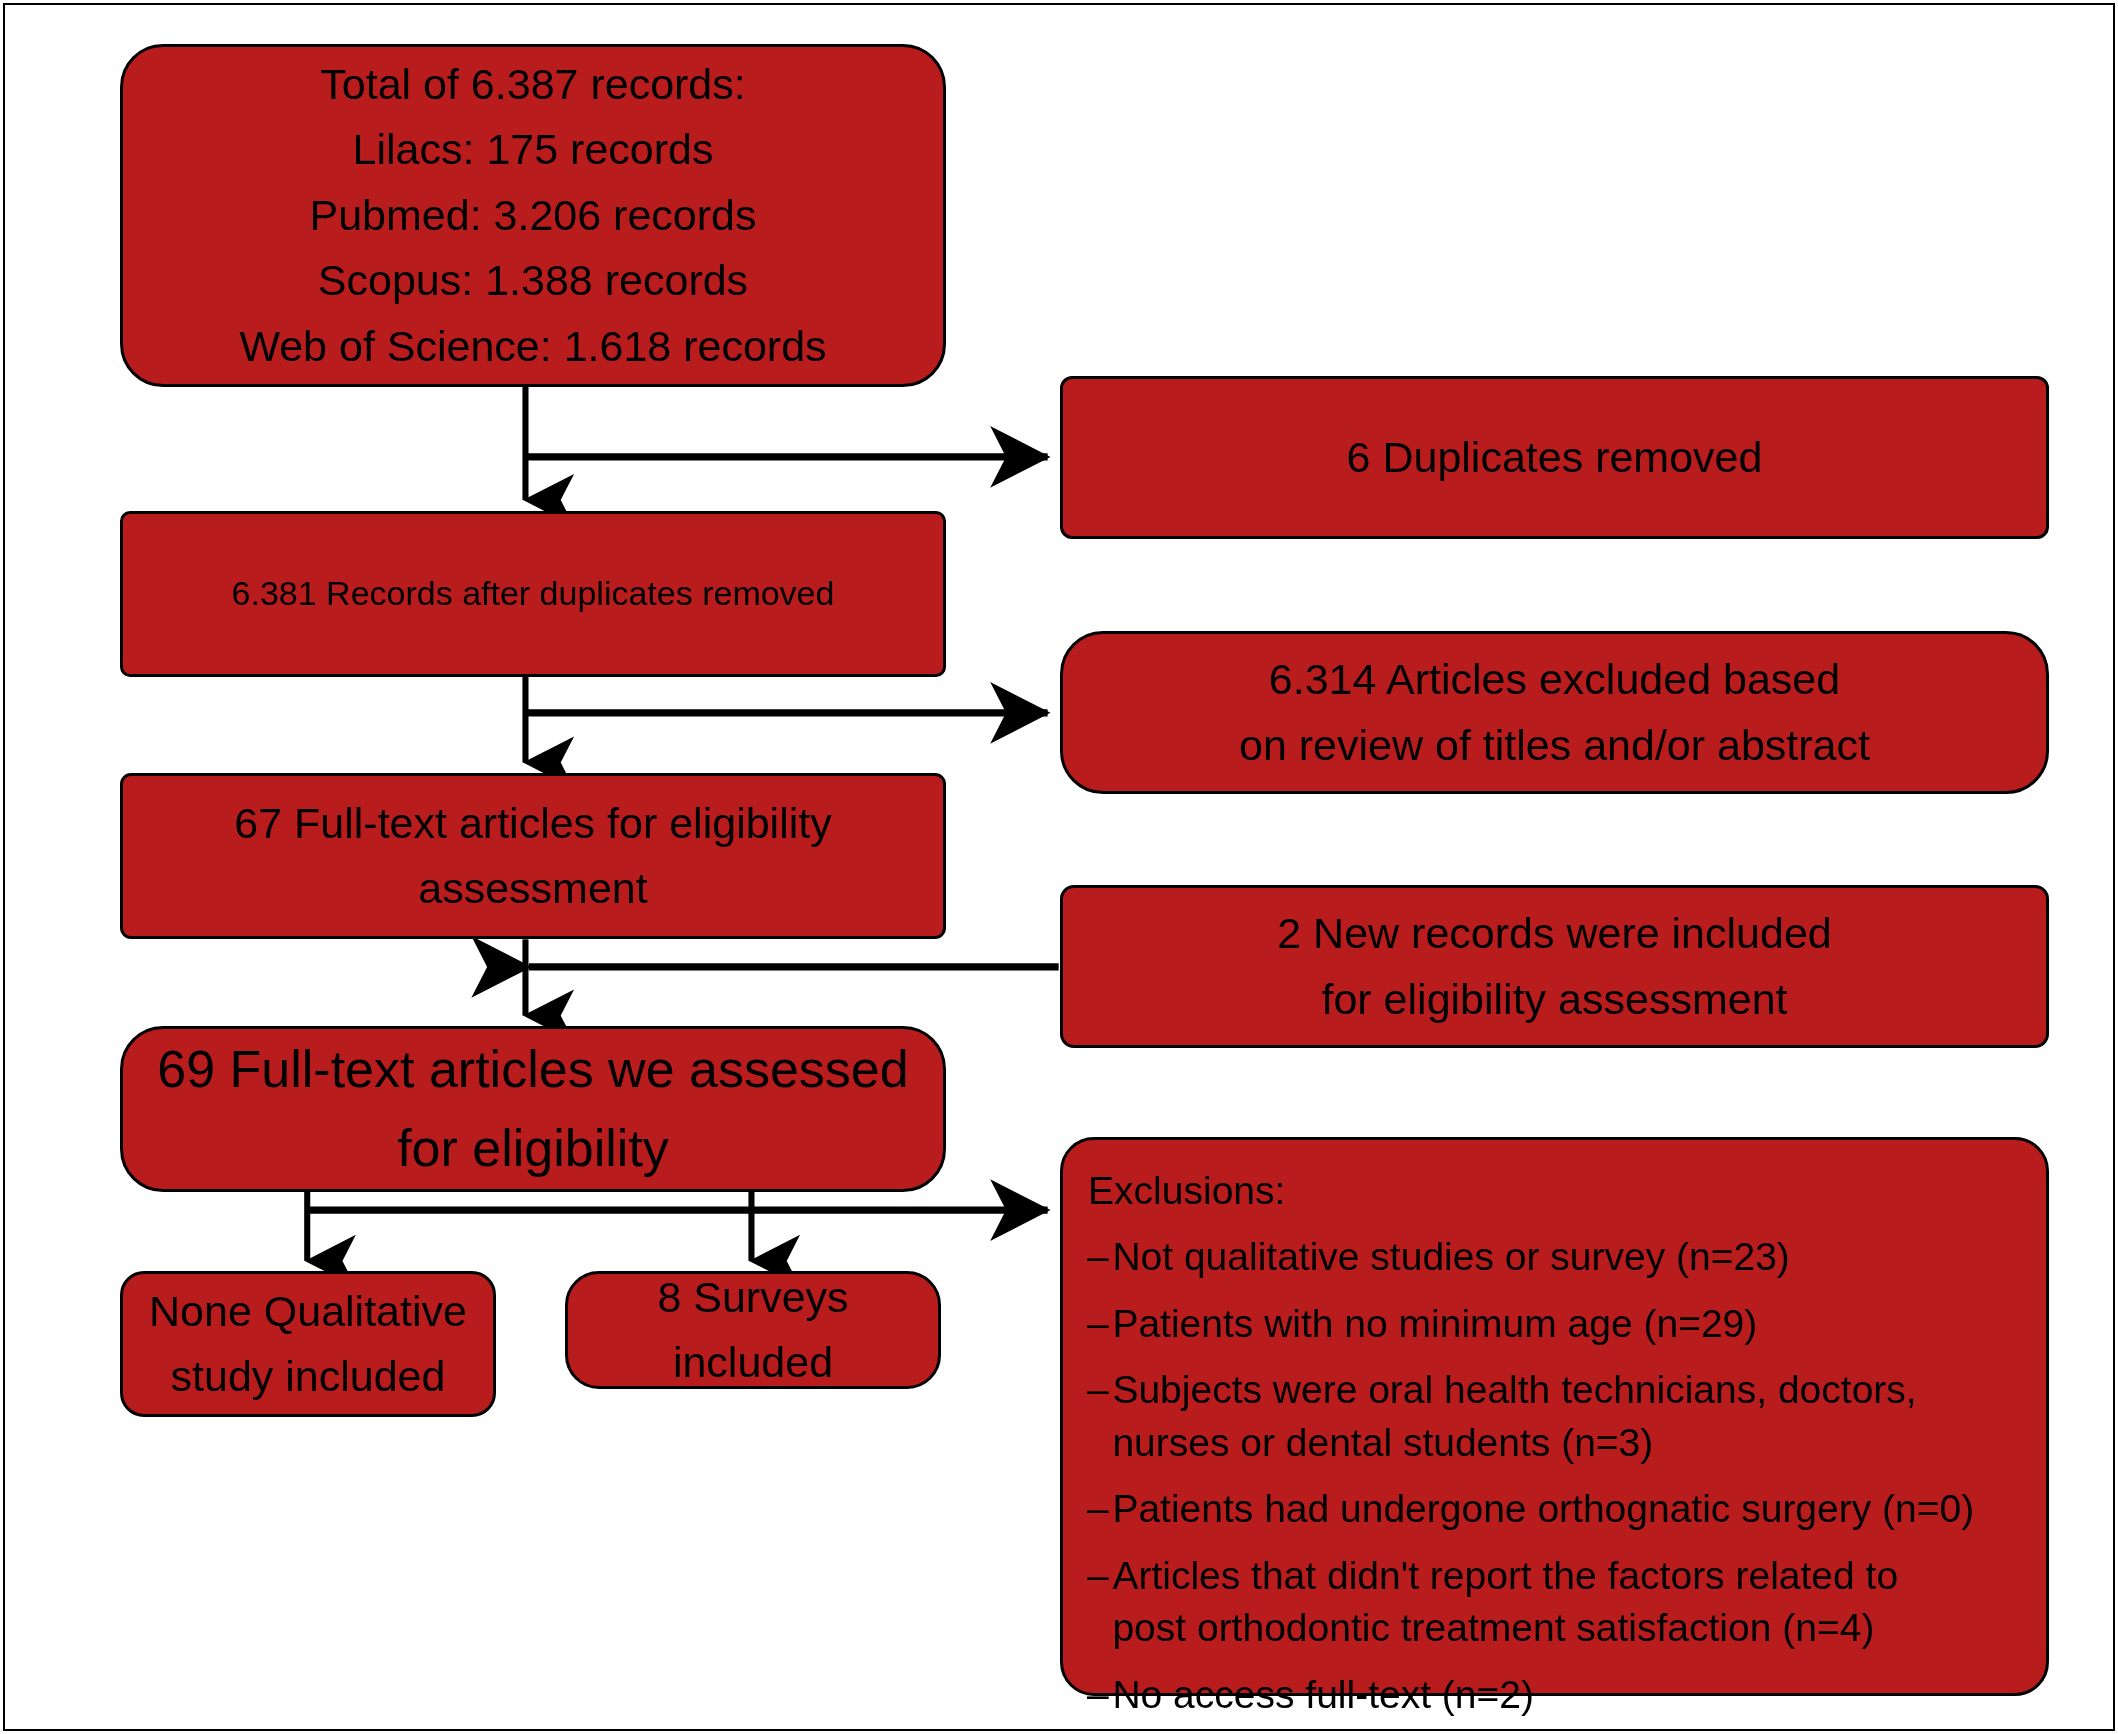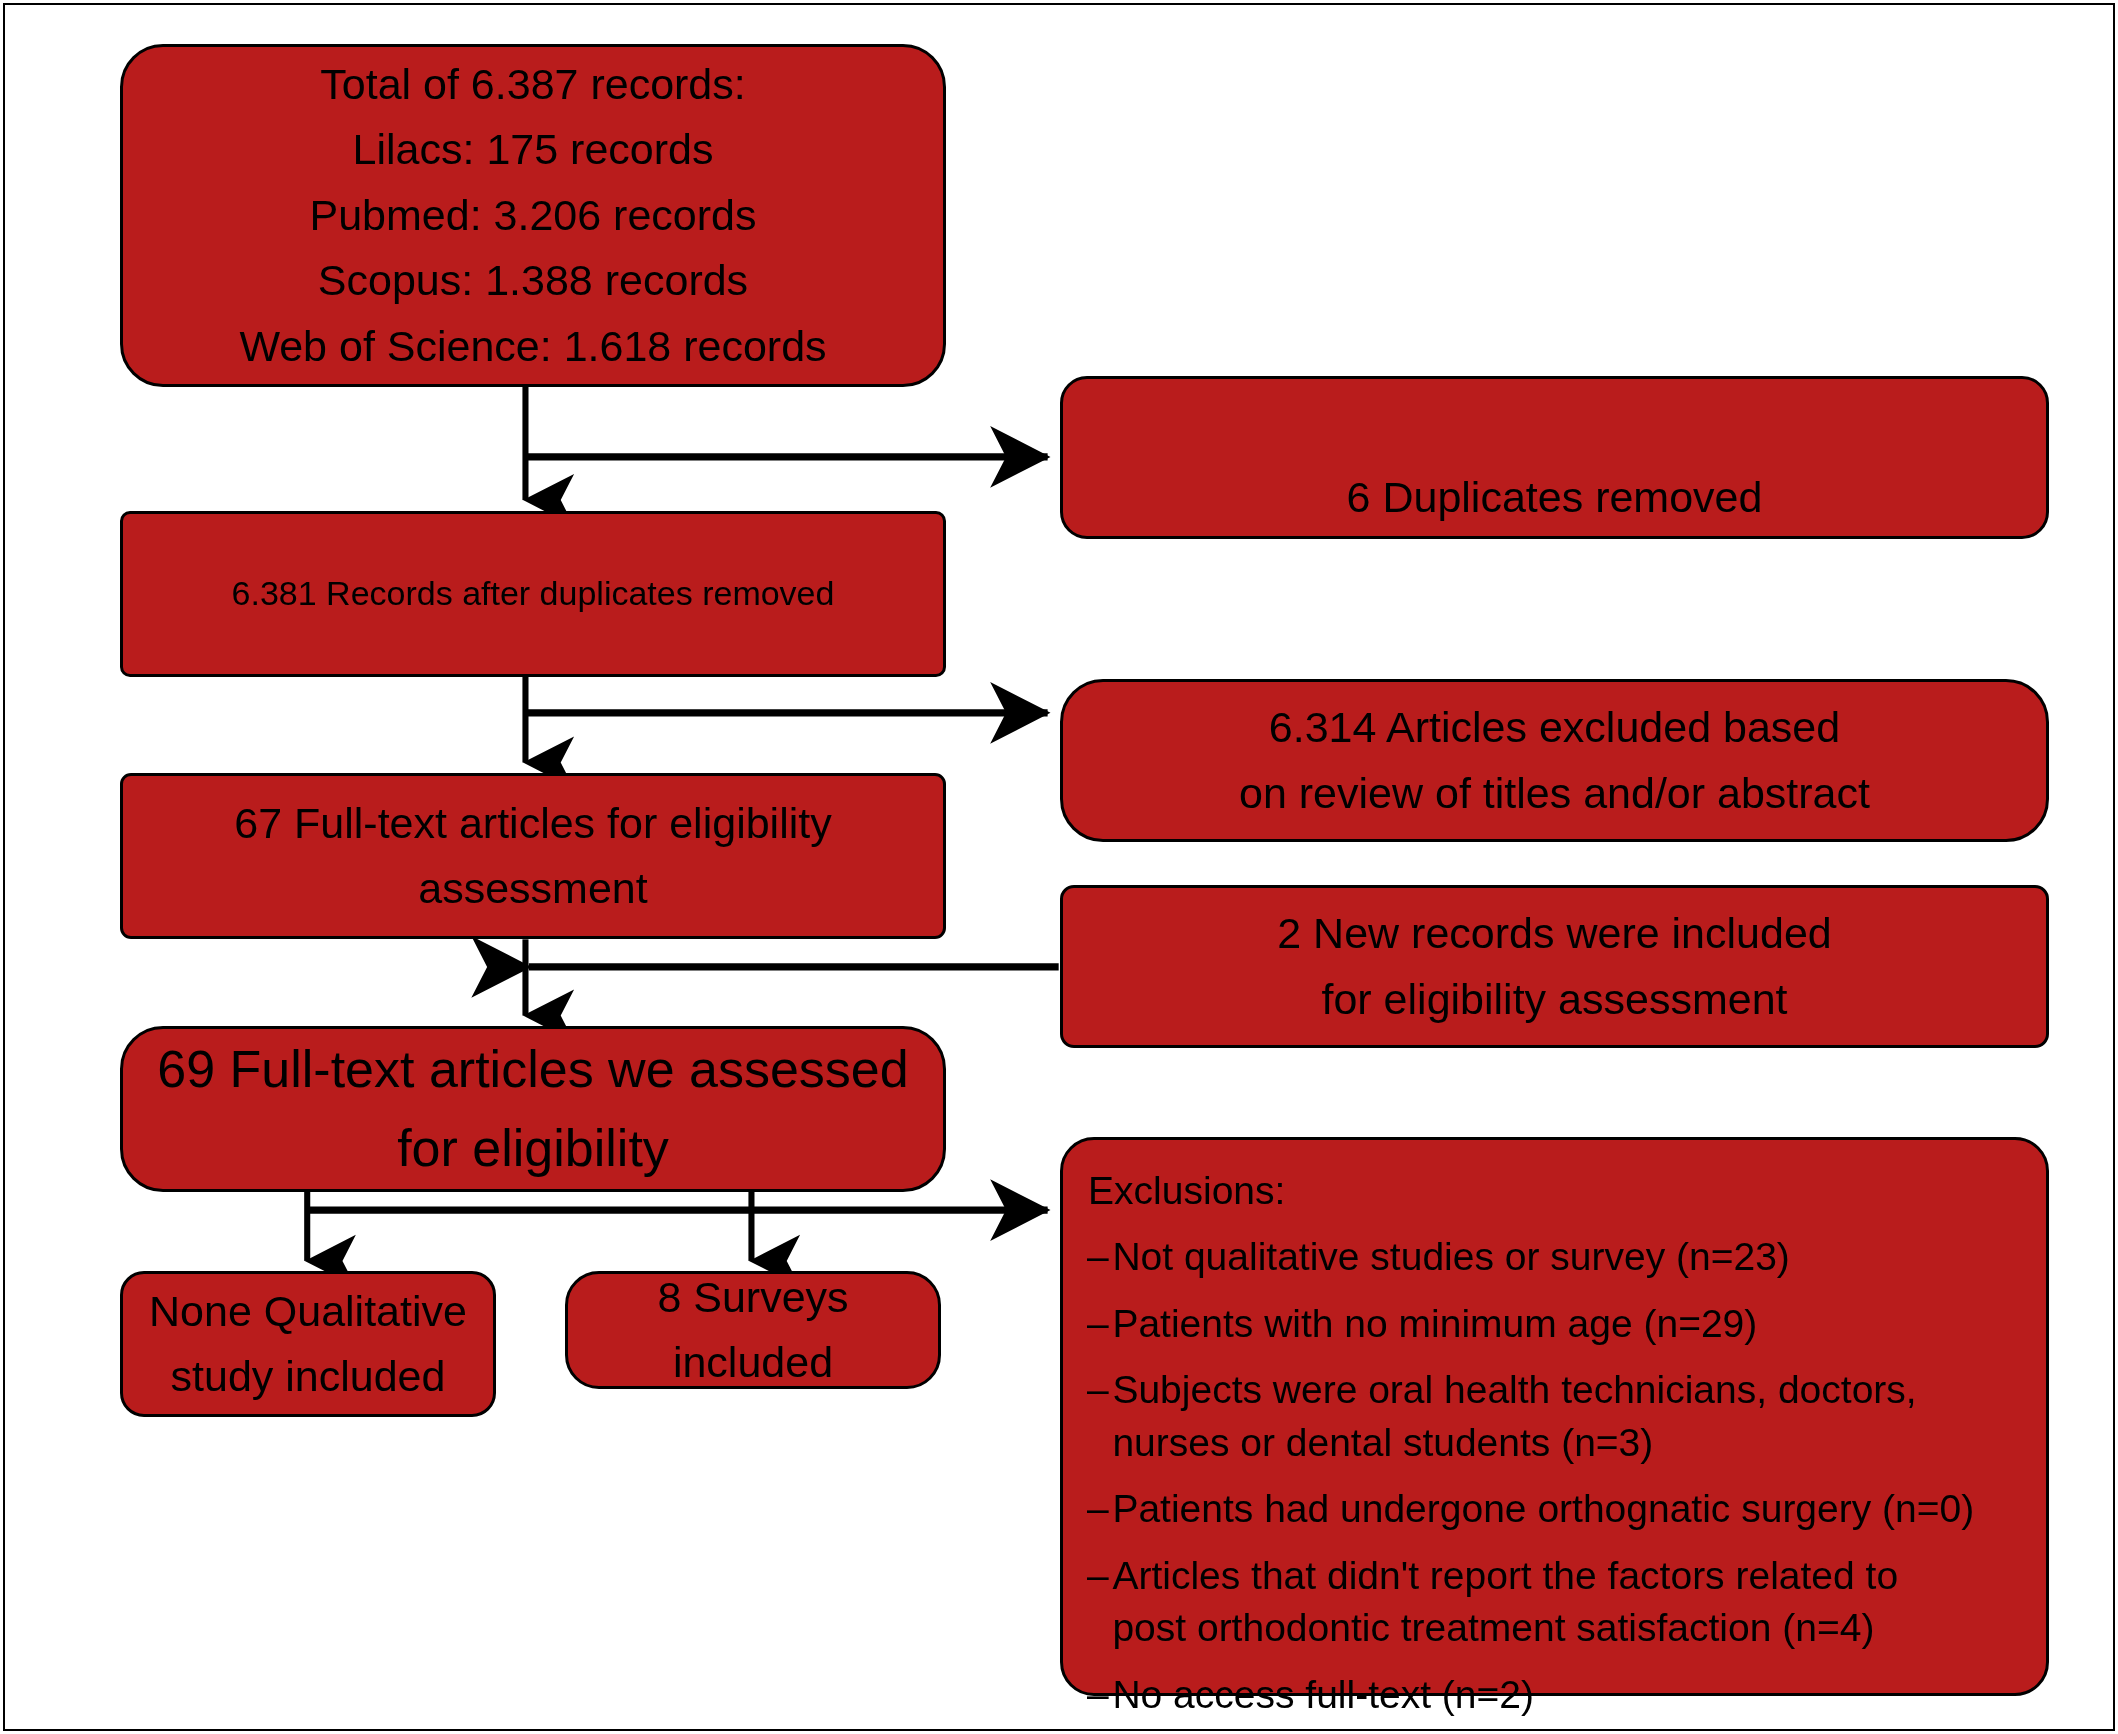--- a/index.html
+++ b/index.html
@@ -58,36 +58,34 @@
   
   #node-sources {
     left: 120px; top: 44px;
     width: 826px; height: 343px;
     border-radius: 43px;
     font-size: 43px;
   }
   #node-duplicates-removed {
     left: 1060px; top: 376px;
     width: 989px; height: 163px;
-    border-radius: 27px;
-    font-size: 43px;
-    align-items: flex-end;
+    border-radius: 12px;
+    font-size: 43px;
   }
   #node-after-dupes {
     left: 120px; top: 511px;
     width: 826px; height: 166px;
     border-radius: 10px;
     font-size: 34px;
   }
   #node-excluded-titles {
     left: 1060px; top: 631px;
     width: 989px; height: 163px;
     border-radius: 43px;
     font-size: 43px;
-    margin-top: 48px;
   }
   #node-fulltext-67 {
     left: 120px; top: 773px;
     width: 826px; height: 166px;
     border-radius: 11px;
     font-size: 43px;
   }
   #node-new-records {
     left: 1060px; top: 885px;
     width: 989px; height: 163px;

